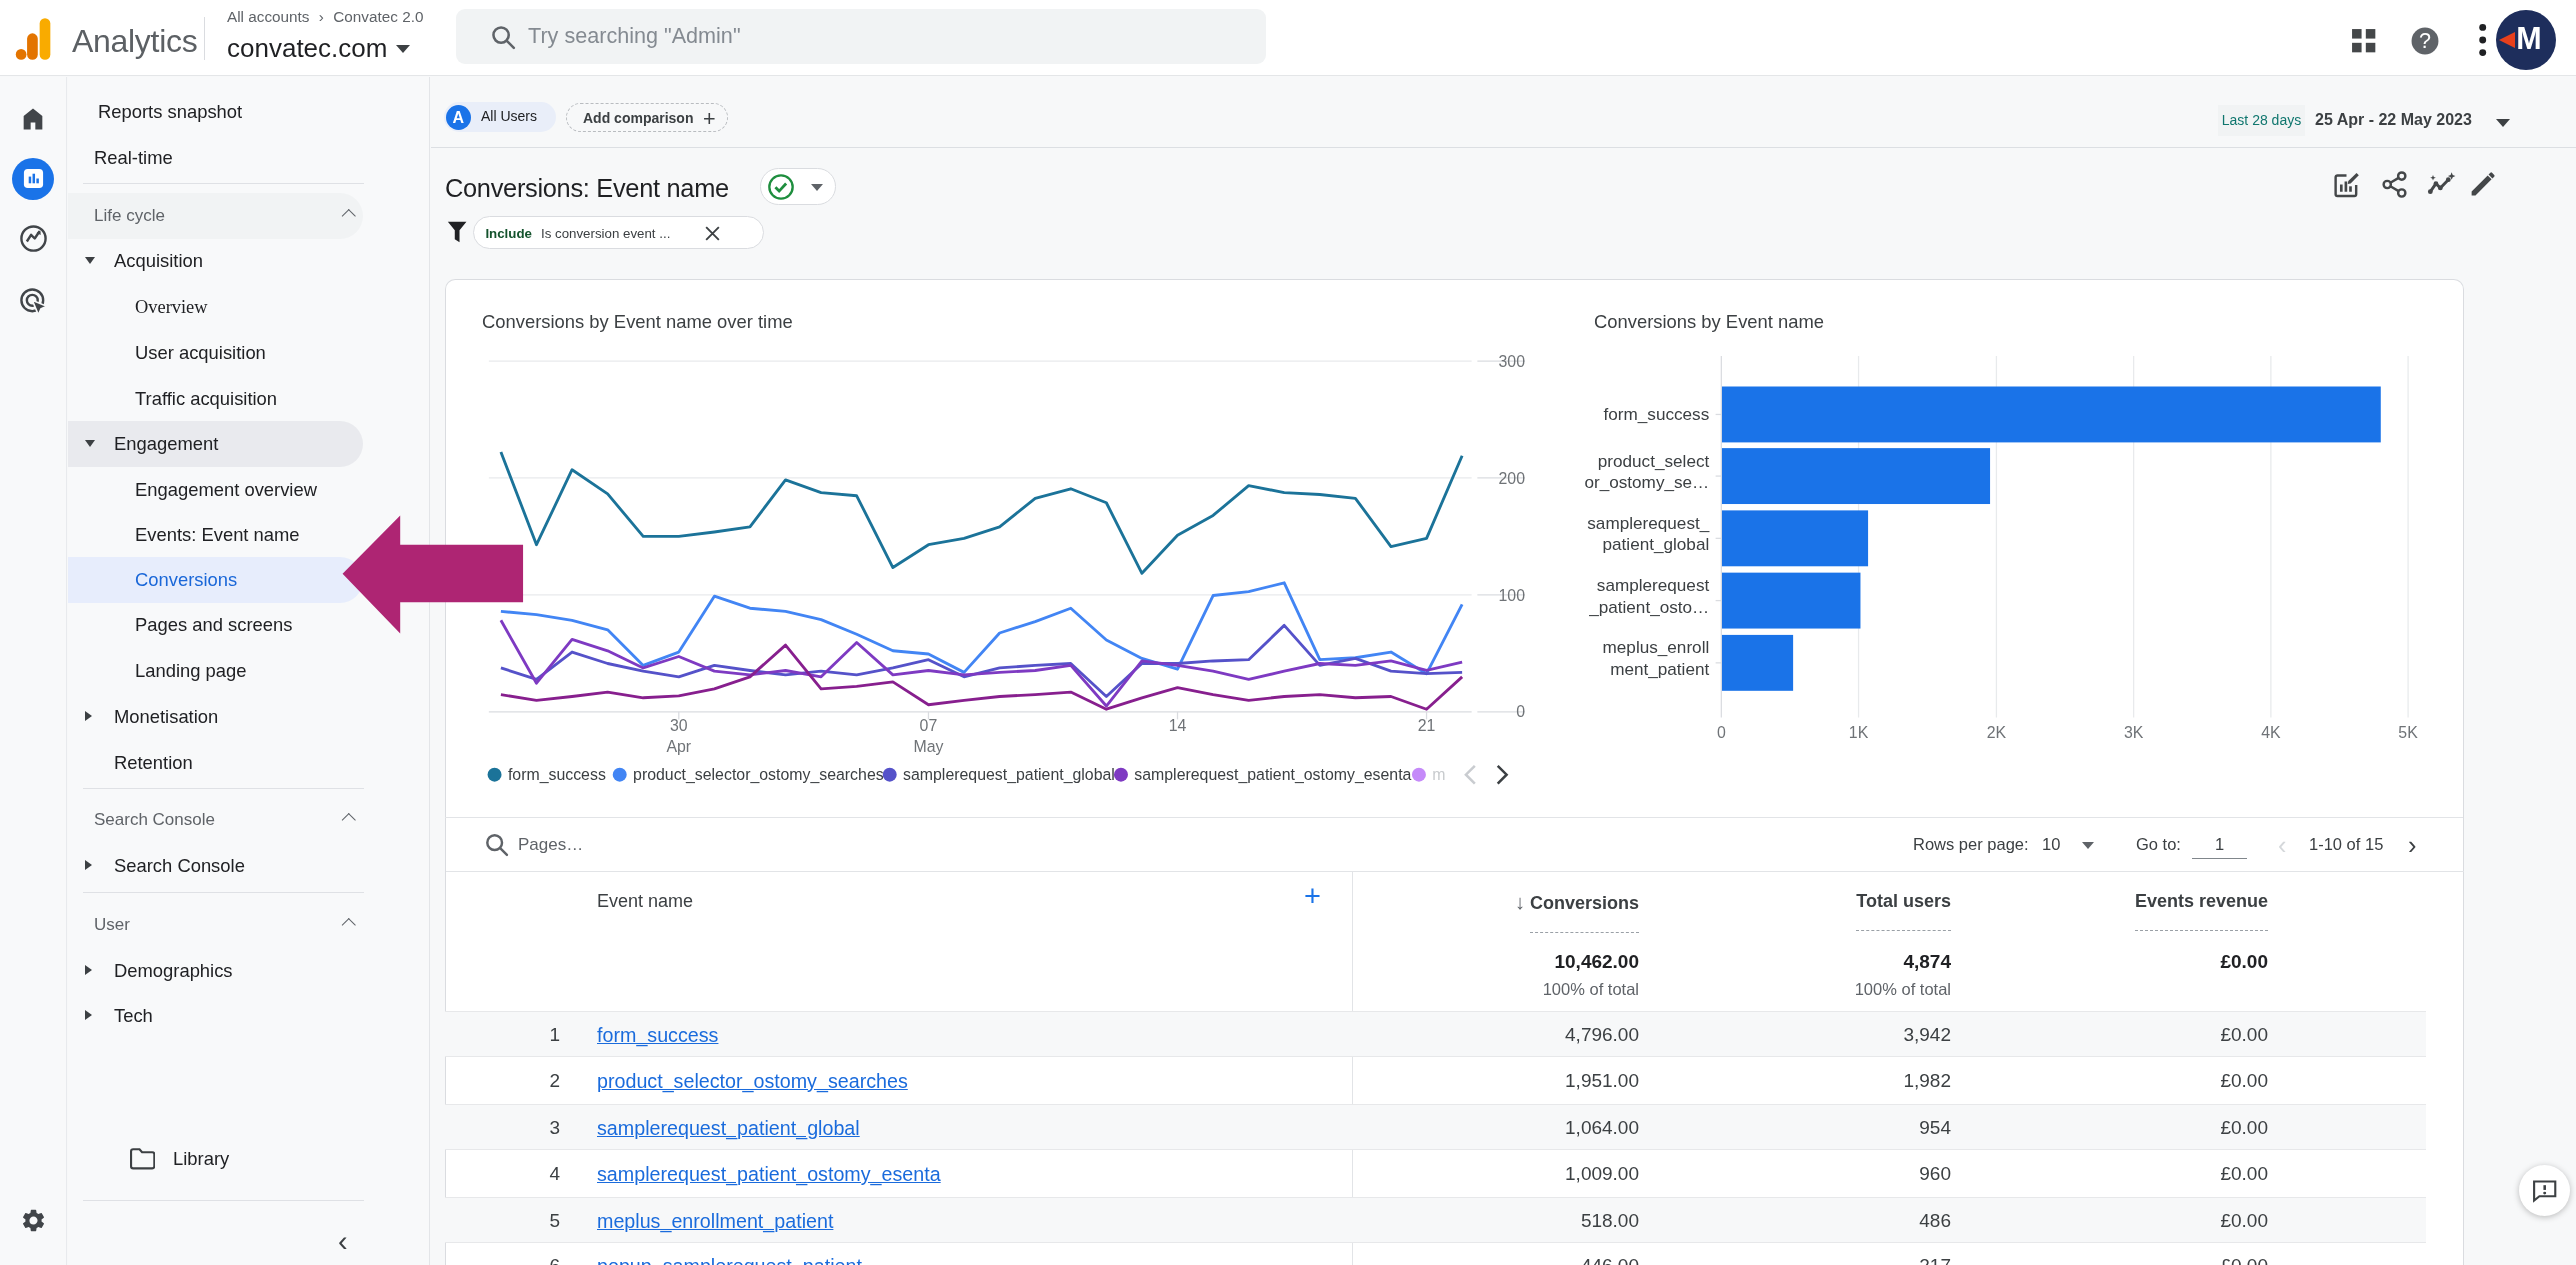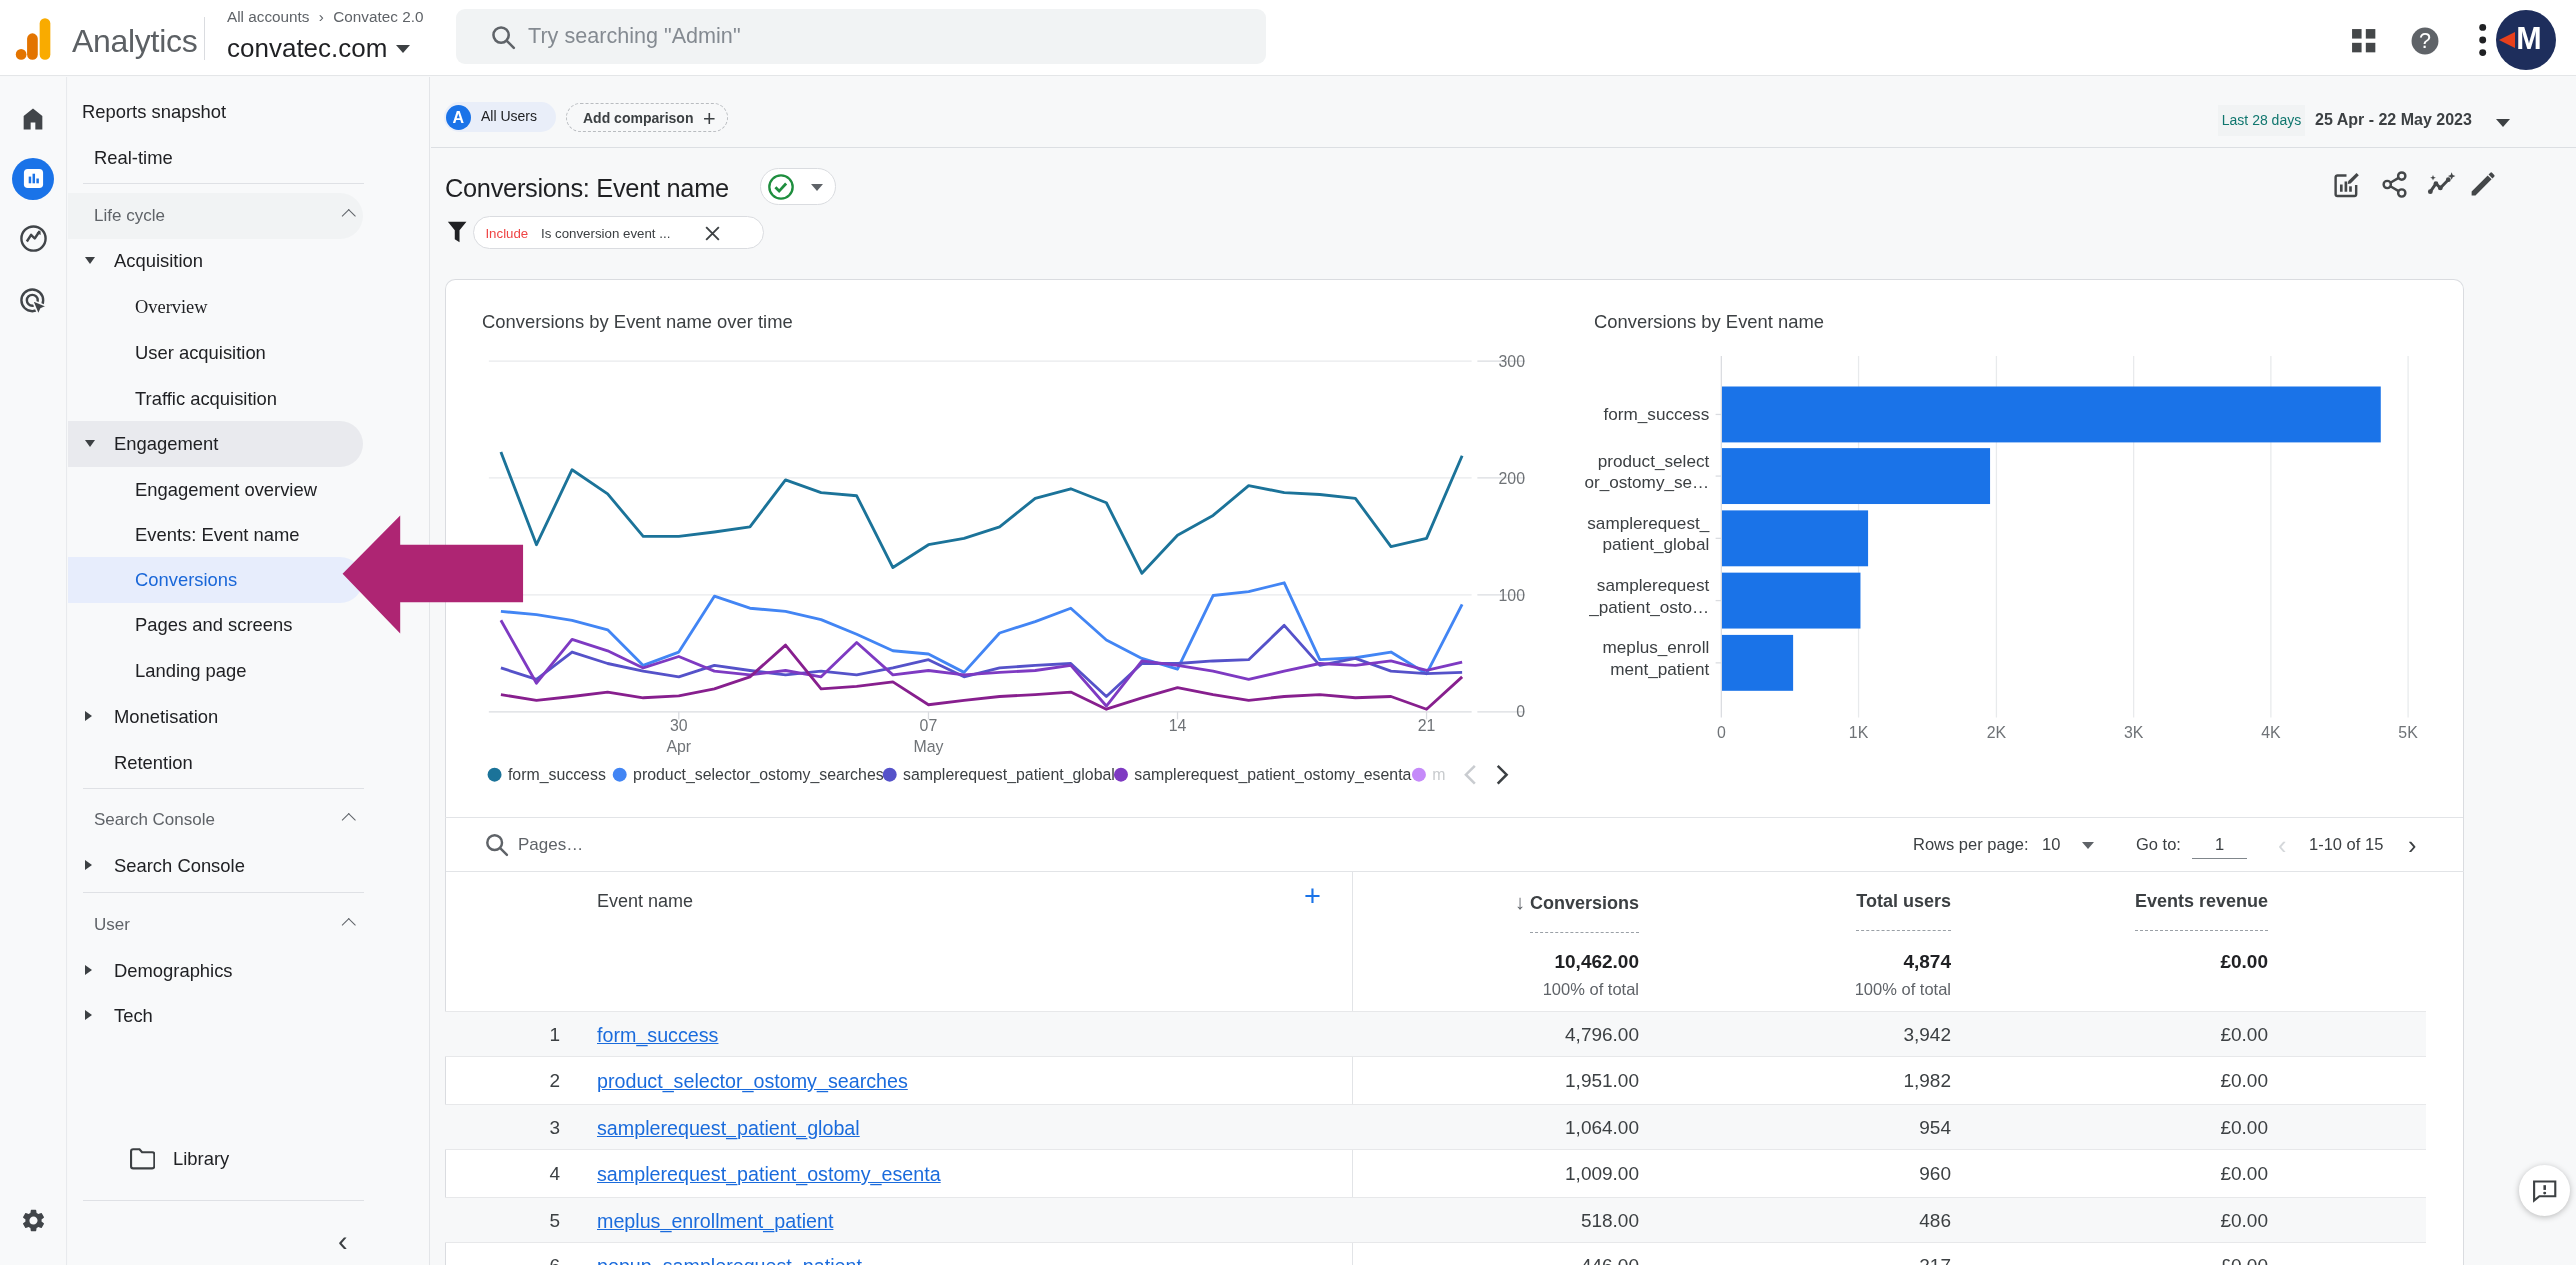--- a/index.html
+++ b/index.html
@@ -47,21 +47,21 @@
 #dateLbl { position:absolute; left:2218px; top:105px; width:87px; height:30.5px; background:#f1f3f4; color:#0f766e; font-size:14px; line-height:30.5px; text-align:center; }
 #dateRange { position:absolute; left:2315px; top:111px; font-size:16px; color:#3c4043; font-weight:bold; white-space:nowrap; }
 #dateCaret { position:absolute; left:2496px; top:119px; width:0;height:0; border-left:7px solid transparent; border-right:7px solid transparent; border-top:8.3px solid #3c4043; }
 #topdiv { position:absolute; left:431px; top:147px; width:2145px; height:0.6px; background:#dcdfe3; }
 
 
 #rtitle { position:absolute; left:445px; top:174px; font-size:25.4px; color:#1f2023; letter-spacing:-0.3px; }
 #badge { position:absolute; left:760px; top:168px; width:76px; height:37px; border:1.3px solid #dadce0; border-radius:18.4px; background:#fff; }
 #badge .caret { position:absolute; left:50px; top:15.3px; width:0;height:0; border-left:6.4px solid transparent; border-right:6.4px solid transparent; border-top:7px solid #5f6368; }
 #fchip { position:absolute; left:473px; top:216px; width:291px; height:33px; background:#fff; border:1.3px solid #dadce0; border-radius:17px; white-space:nowrap; }
-#fchip .inc { position:absolute; left:11.4px; top:9px; font-size:13.3px; color:#ef4444; font-weight:normal; }
+#fchip .inc { position:absolute; left:11.4px; top:9px; font-size:13.3px; color:#14532d; font-weight:bold; }
 #fchip .cond { position:absolute; left:67px; top:9px; font-size:13.3px; color:#3c4043; }
 
 
 
 
 #card { position:absolute; left:445px; top:279px; width:2019px; height:1055px; background:#fff; border:0.6px solid #dadce0; border-radius:10.2px 10.2px 0 0; border-bottom:none; }
 .ctitle { position:absolute; font-size:18.4px; color:#3c4043; }
 #searchRow { position:absolute; left:445px; top:818px; width:2019px; height:53px; }
 #tblSearch { position:absolute; left:73px; top:16.5px; font-size:17px; color:#5f6368; }
 
@@ -145,21 +145,21 @@
   <svg class="abs" style="left:19px;top:287px;z-index:6" width="29" height="29" viewBox="0 0 24 24">
       <circle cx="11" cy="11" r="9" fill="none" stroke="#414549" stroke-width="2"></circle>
       <circle cx="11" cy="11" r="4.5" fill="none" stroke="#414549" stroke-width="2"></circle>
       <path fill="#414549" stroke="#f8f9fa" stroke-width="1.4" d="m11 11 5 12 2.2-4.8L23 16Z"></path>
     </svg>
   <svg class="abs" style="left:20.3px;top:1207px;z-index:6" width="27" height="27" viewBox="0 0 24 24">
       <path fill="#414549" d="M19.14 12.94c.04-.3.06-.61.06-.94 0-.32-.02-.64-.07-.94l2.03-1.58a.49.49 0 0 0 .12-.61l-1.92-3.32a.488.488 0 0 0-.59-.22l-2.39.96c-.5-.38-1.03-.7-1.62-.94l-.36-2.54a.484.484 0 0 0-.48-.41h-3.84c-.24 0-.43.17-.47.41l-.36 2.54c-.59.24-1.13.57-1.62.94l-2.39-.96c-.22-.08-.47 0-.59.22L2.74 8.87c-.12.21-.08.47.12.61l2.03 1.58c-.05.3-.09.63-.09.94s.02.64.07.94l-2.03 1.58a.49.49 0 0 0-.12.61l1.92 3.32c.12.22.37.29.59.22l2.39-.96c.5.38 1.03.7 1.62.94l.36 2.54c.05.24.24.41.48.41h3.84c.24 0 .44-.17.47-.41l.36-2.54c.59-.24 1.13-.56 1.62-.94l2.39.96c.22.08.47 0 .59-.22l1.92-3.32a.49.49 0 0 0-.12-.61l-2.01-1.58zM12 15.6A3.61 3.61 0 0 1 8.4 12c0-1.98 1.62-3.6 3.6-3.6s3.6 1.62 3.6 3.6-1.62 3.6-3.6 3.6z"></path>
     </svg>
 
   <div id="nav">
-    <div class="nav-item" style="top:12px; padding-left:14px;">Reports snapshot</div>
+    <div class="nav-item" style="top:12px; padding-left:30px;">Reports snapshot</div>
     <div class="nav-item" style="top:58px; padding-left:26px;">Real-time</div>
     <div class="nav-div" style="top:106px"></div>
     <div class="nav-item pill hdr" style="top:116px; background:#f1f3f4; width:295px;">Life cycle<span class="chev"></span></div>
     <div class="nav-item" style="top:161px;"><span class="tri down"></span><span class="top1">Acquisition</span></div>
     <div class="nav-item sub" style="top:207px;font-family:Liberation Serif, serif;">Overview</div>
     <div class="nav-item sub" style="top:253px;">User acquisition</div>
     <div class="nav-item sub" style="top:299px;">Traffic acquisition</div>
     <div class="nav-item pill" style="top:344px; background:#e9eaee; width:295px;"><span class="tri down"></span><span class="top1">Engagement</span></div>
     <div class="nav-item sub" style="top:390px;">Engagement overview</div>
     <div class="nav-item sub" style="top:435px;">Events: Event name</div>

